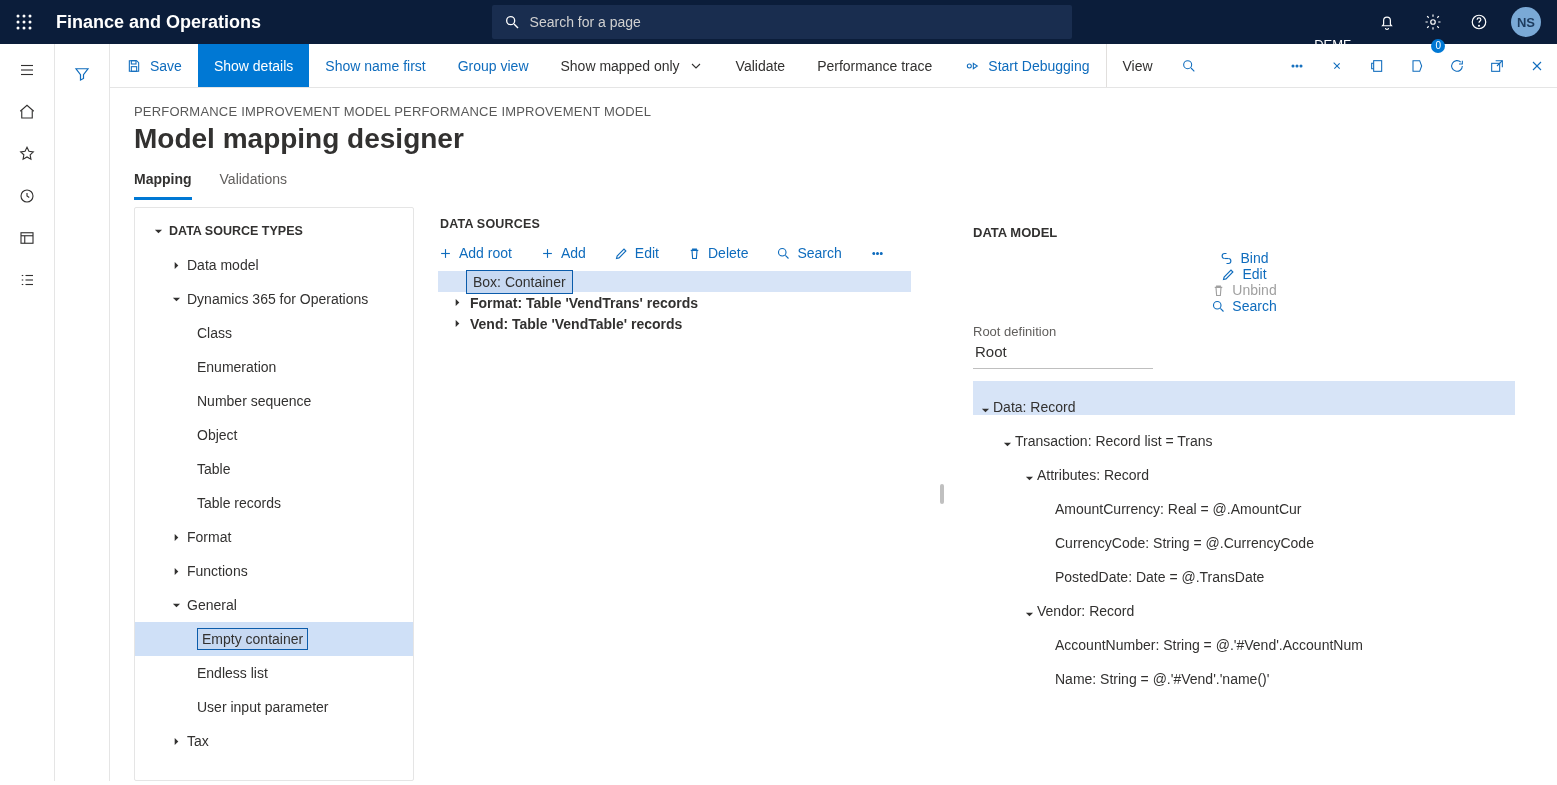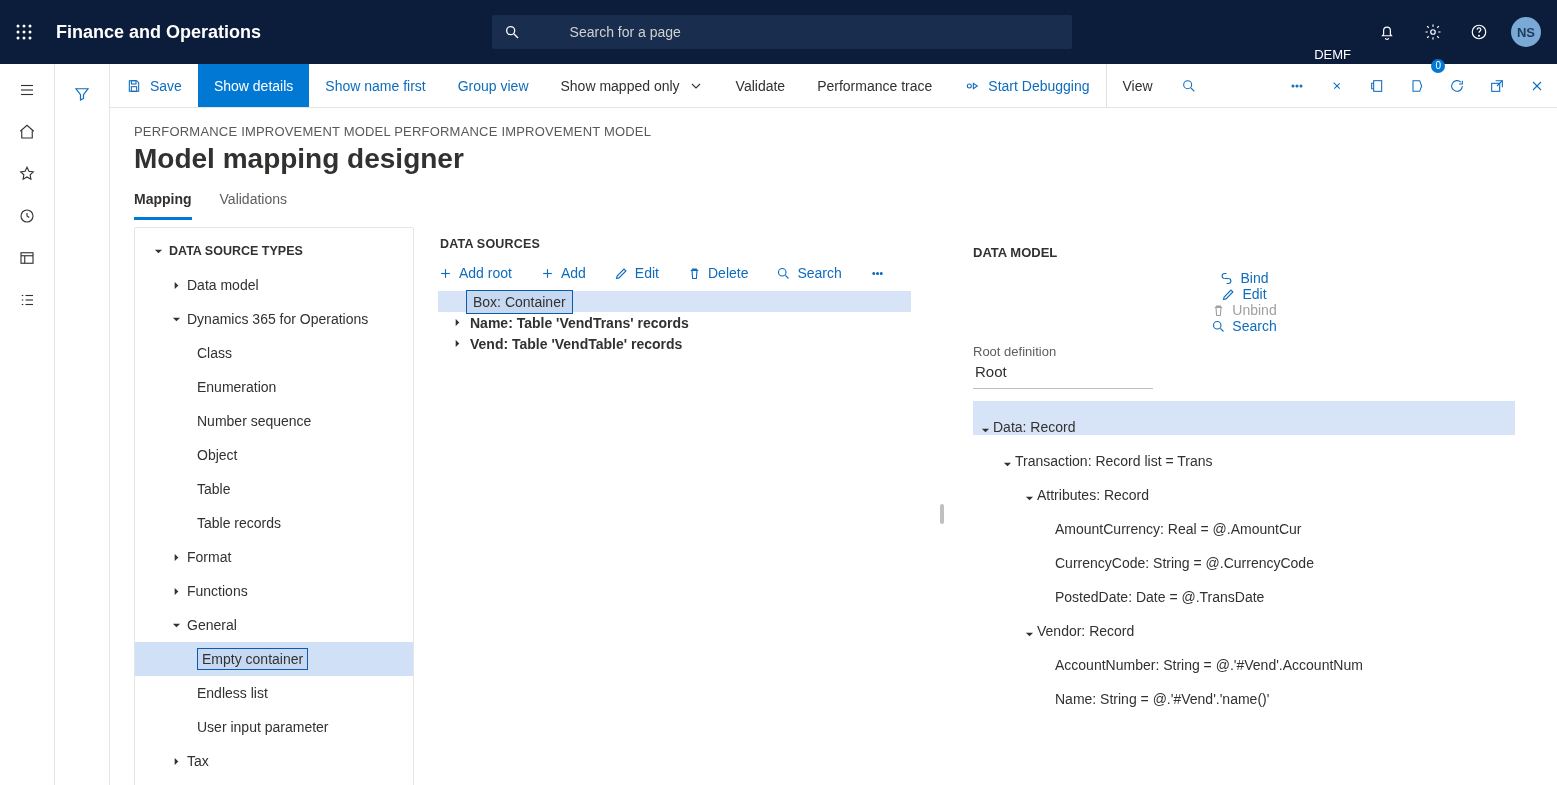--- a/index.html
+++ b/index.html
@@ -14,25 +14,25 @@
     --row-hover:#dfe9f7;
     --toolbar-sep:#e1dfdd;
     font-family:"Segoe UI", Arial, sans-serif;
     font-size:14px;
     color:var(--text);
   }
   *{box-sizing:border-box;}
   body{margin:0;background:#fff;}
 
   
-  .topbar{display:flex;align-items:center;height:64px;background:var(--top-bg);color:#fff;padding:0 8px;gap:8px;}
+  .topbar{display:flex;align-items:center;height:44px;background:var(--top-bg);color:#fff;padding:0 8px;gap:8px;}
   .waffle{width:32px;height:32px;display:flex;align-items:center;justify-content:center;cursor:pointer;}
   .waffle svg{width:16px;height:16px;fill:#fff;}
   .brand{font-size:18px;font-weight:600;margin-left:8px;margin-right:auto;}
-  .searchbox{display:flex;align-items:center;background:#192d4f;height:34px;width:580px;border-radius:2px;padding:0 12px;color:#e1e1e1;margin-right:auto;gap:40px;}
+  .searchbox{display:flex;align-items:center;background:#192d4f;height:34px;width:580px;border-radius:2px;padding:0 12px;color:#e1e1e1;margin-right:auto;}
   .searchbox svg{width:16px;height:16px;fill:#fff;margin-right:10px;}
   .searchbox span{color:#d0d0d0;}
   .tb-right{display:flex;align-items:center;gap:2px;}
   .tb-btn{width:44px;height:48px;display:flex;align-items:center;justify-content:center;cursor:pointer;}
   .tb-btn svg{width:18px;height:18px;fill:none;stroke:#fff;stroke-width:1.6;}
   .demf{color:#fff;font-size:13px;padding:0 12px;margin-top:44px;}
   .avatar{width:30px;height:30px;border-radius:50%;background:#7aa9d6;color:#1d3b5e;display:flex;align-items:center;justify-content:center;font-size:13px;font-weight:600;margin:0 8px;}
 
   
   .app{display:flex;height:calc(785px - 48px);}
@@ -461,21 +461,21 @@
               <div class="row selected">
                   <span class="caret"></span>
                   <span class="lbl">Box: Container</span>
                 </div>
               <div class="row">
                   <span class="caret">
                     <svg viewBox="0 0 10 10">
                       <path d="M3 1l4 4-4 4z"></path>
                     </svg>
                   </span>
-                  <span class="lbl">Name: Table 'VendTrans' records</span>
+                  <span class="lbl">Format: Table 'VendTrans' records</span>
                 </div>
               <div class="row">
                   <span class="caret">
                     <svg viewBox="0 0 10 10">
                       <path d="M3 1l4 4-4 4z"></path>
                     </svg>
                   </span>
                   <span class="lbl">Vend: Table 'VendTable' records</span>
                 </div>
             </div>

